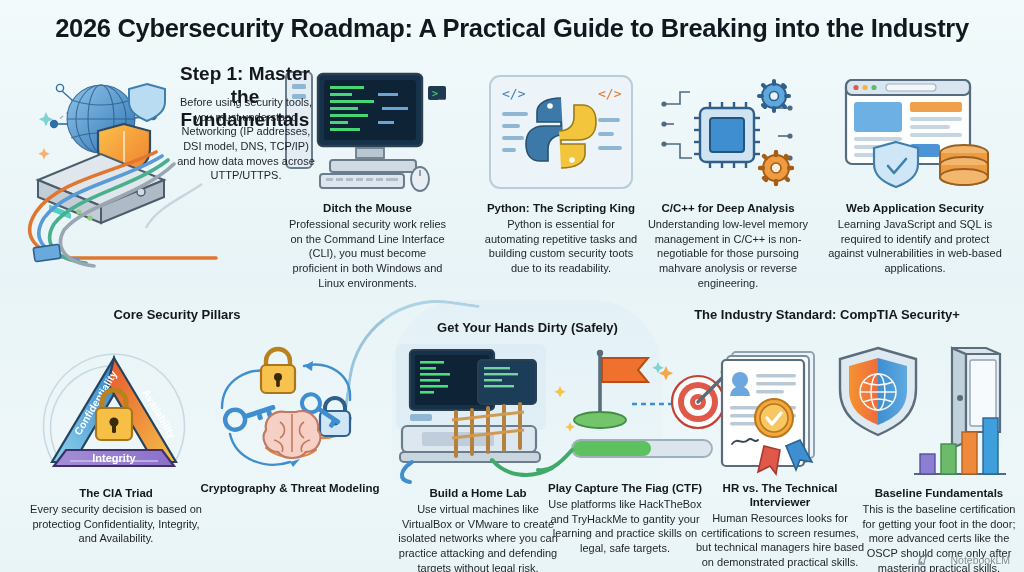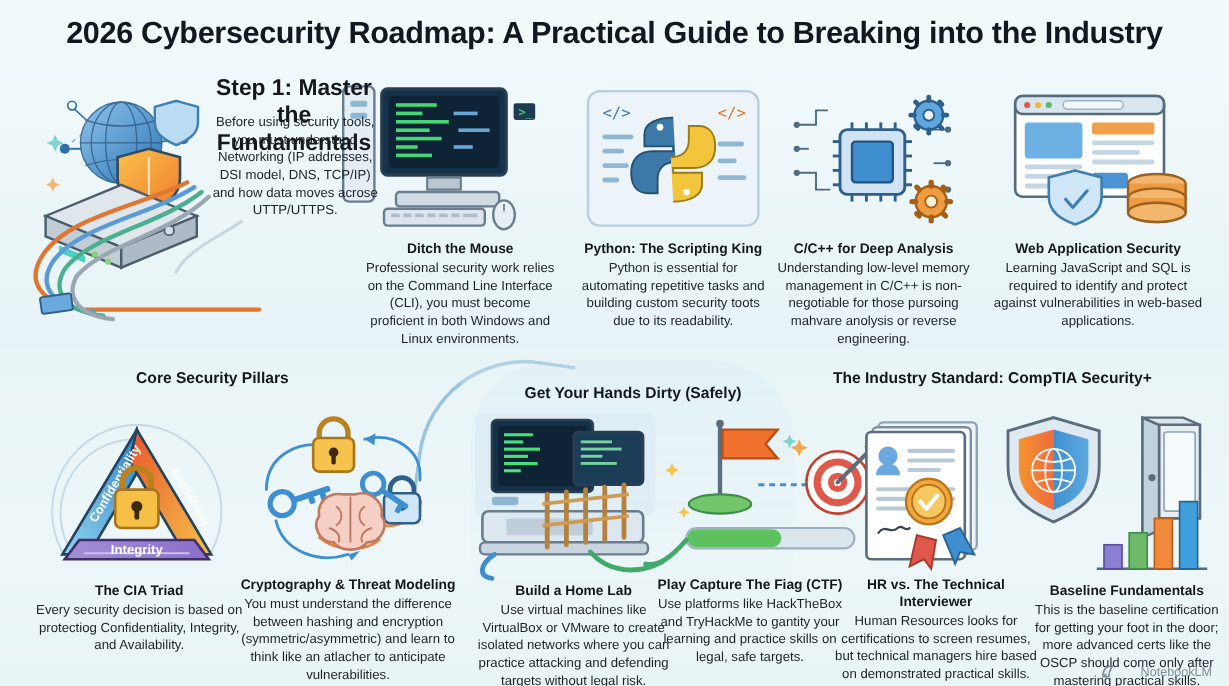--- a/index.html
+++ b/index.html
@@ -309,21 +309,21 @@
         <ellipse cx="128" cy="103" rx="24" ry="8" fill="#f2b66c"></ellipse>
       </g>
     </svg>
   </div>
 
   <div class="step1" style="left:170px; top:63px; width:150px;">Step 1: Master the Fundamentals</div>
   <div class="blk" style="left:176px; top:95px; width:140px;">
     <p>Before using security tools, you must understand Networking (IP addresses, DSI model, DNS, TCP/IP) and how data moves acrose UTTP/UTTPS.</p>
   </div>
 
-  <div class="blk" style="left:301px; top:201px; width:165px;">
+  <div class="blk" style="left:285px; top:201px; width:165px;">
     <h3>Ditch the Mouse</h3>
     <p>Professional security work relies on the Command Line Interface (CLI), you must become proficient in both Windows and Linux environments.</p>
   </div>
 
   <div class="blk" style="left:644px; top:201px; width:168px;">
     <h3>C/C++ for Deep Analysis</h3>
     <p>Understanding low-level memory management in C/C++ is non-negotiable for those pursoing mahvare anolysis or reverse engineering.</p>
   </div>
 
   <div class="blk" style="left:481px; top:201px; width:160px;">
@@ -582,21 +582,20 @@
     </svg>
   </div>
 
   <div class="blk" style="left:30px; top:486px; width:172px;">
     <h3>The CIA Triad</h3>
     <p>Every security decision is based on protectiog Confidentiality, Integrity, and Availability.</p>
   </div>
 
   <div class="blk" style="left:200px; top:481px; width:180px;">
     <h3>Cryptography &amp; Threat Modeling</h3>
-    <p>You must understand the difference between hashing and encryption (symmetric/asymmetric) and learn to think like an atlacher to anticipate vulnerabilities.</p>
   </div>
 
   <div class="blk" style="left:394px; top:486px; width:168px;">
     <h3>Build a Home Lab</h3>
     <p>Use virtual machines like VirtualBox or VMware to create isolated networks where you can practice attacking and defending targets without legal risk.</p>
   </div>
 
   <div class="blk" style="left:542px; top:481px; width:166px;">
     <h3>Play Capture The Fiag (CTF)</h3>
     <p>Use platforms like HackTheBox and TryHackMe to gantity your learning and practice skills on legal, safe targets.</p>

